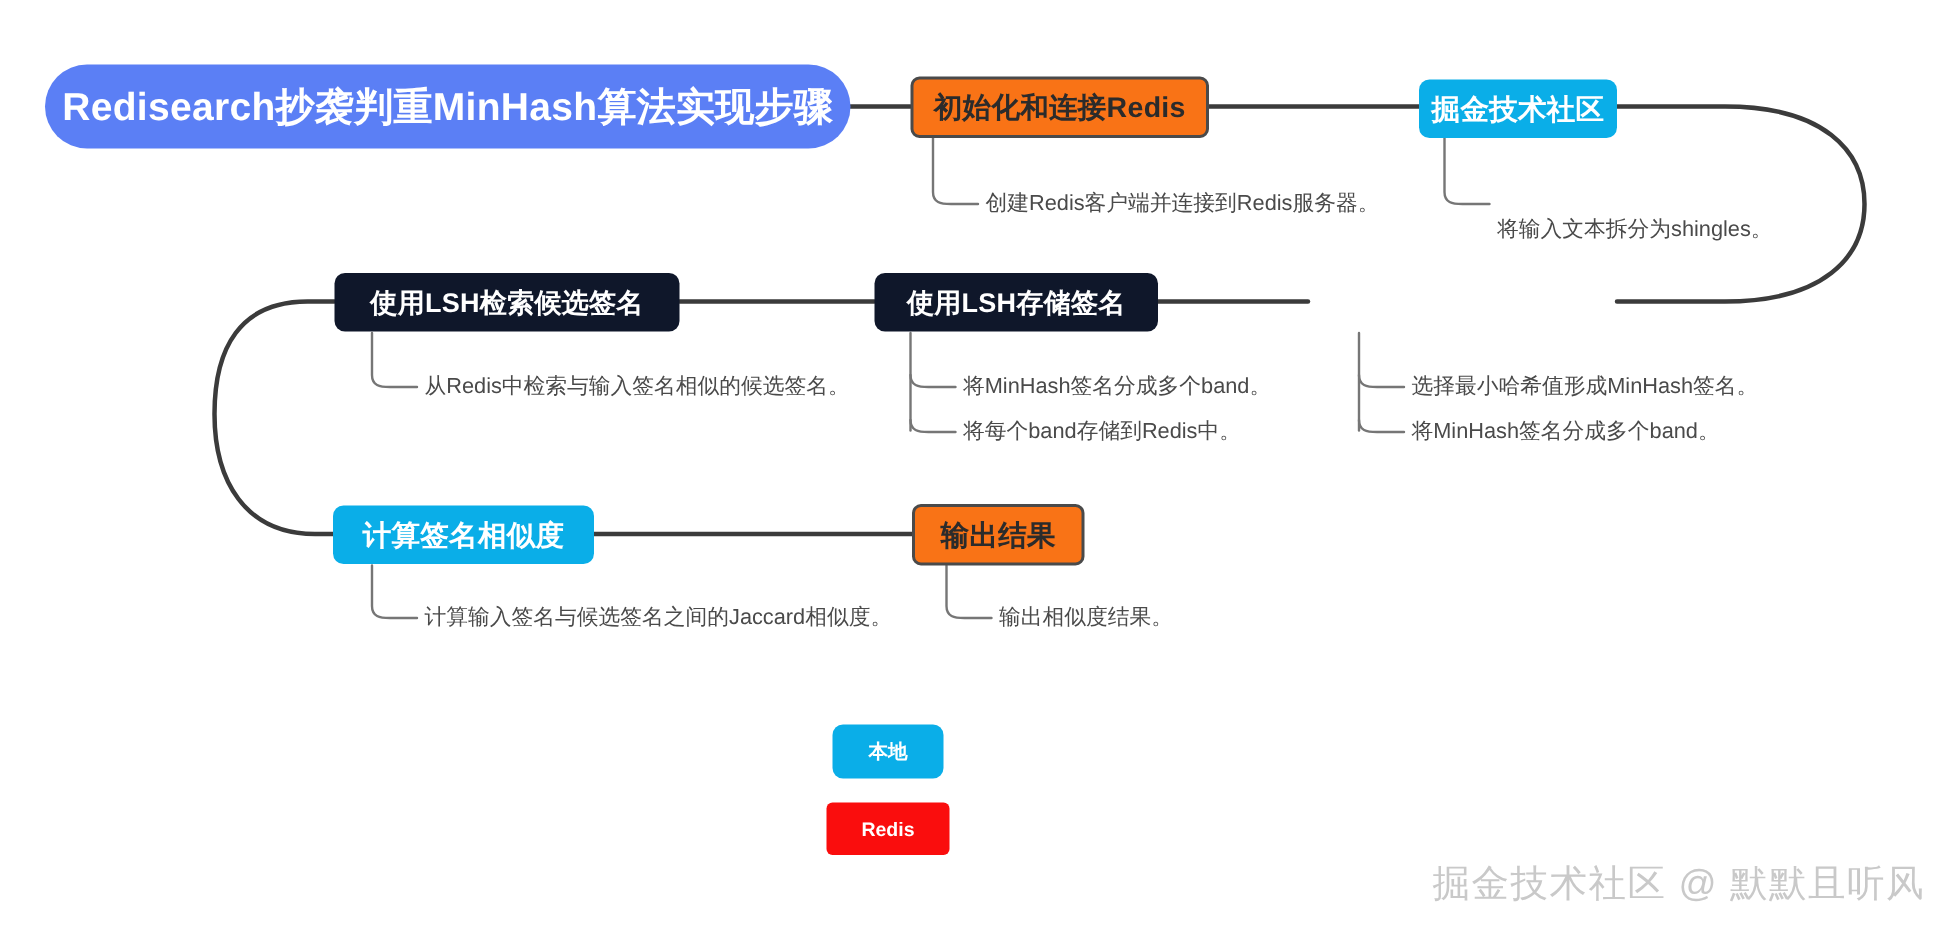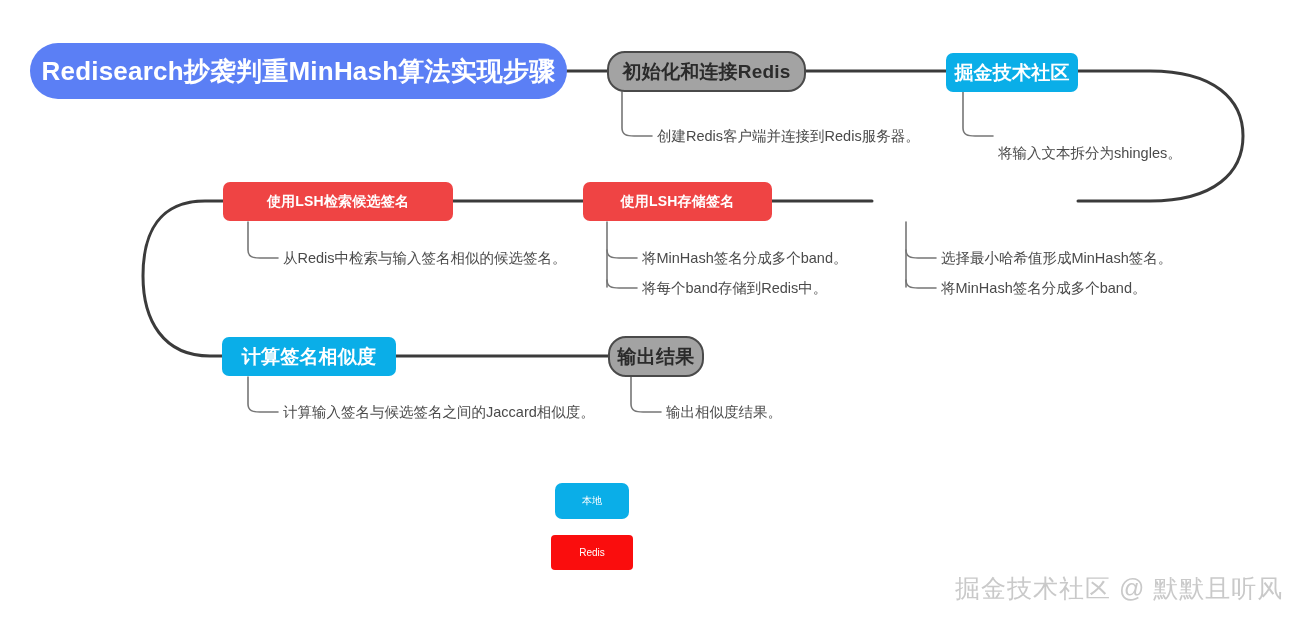--- a/index.html
+++ b/index.html
@@ -45,63 +45,63 @@
 
   .node.title {
     background: #5b7ff5;
     color: #ffffff;
     border-radius: 30px;
     font-size: 26px;
     padding: 0 26px;
   }
 
   .node.plain {
-    background: #a3a3a3;
+    background: #f97316;
     color: #2b2b2b;
     border: 2px solid #4a4a4a;
-    border-radius: 18px;
+    border-radius: 6px;
     font-size: 19px;
     padding: 0 16px;
   }
 
   .node.cyan {
     background: #0aaee8;
     color: #ffffff;
     border-radius: 7px;
     font-size: 19px;
     padding: 0 16px;
   }
 
   .node.red {
-    background: #ef4444;
+    background: #0f172a;
     color: #ffffff;
     border-radius: 7px;
-    font-size: 14px;
+    font-size: 18px;
     padding: 0 16px;
   }
 
   
   .anno {
     position: absolute;
     color: #4a4a4a;
     font-size: 14.5px;
     font-weight: normal;
     white-space: nowrap;
     line-height: 1;
   }
 
   
   .legend-item {
     position: absolute;
     box-sizing: border-box;
     display: flex;
     align-items: center;
     justify-content: center;
-    font-weight: normal;
-    font-size: 10px;
+    font-weight: bold;
+    font-size: 13px;
     color: #ffffff;
     white-space: nowrap;
   }
   .legend-item.cyan { background: #0aaee8; border-radius: 7px; }
   .legend-item.red  { background: #fa0d0d; border-radius: 4px; }
 
   
   .watermark {
     position: absolute;
     font-size: 25px;
@@ -162,21 +162,21 @@
 
   <div class="node cyan" style="left:946px; top:53px; width:132px; height:39px;">掘金技术社区</div>
 
 
   <div class="node red" style="left:583px; top:182px; width:189px; height:39px;">使用LSH存储签名</div>
 
   <div class="node red" style="left:223px; top:182px; width:230px; height:39px;">使用LSH检索候选签名</div>
 
   <div class="node cyan" style="left:222px; top:337px; width:174px; height:39px;">计算签名相似度</div>
 
-  <div class="node plain" style="left:608px; top:336px; width:96px; height:41px;">输出结果</div>
+  <div class="node plain" style="left:608px; top:336px; width:115px; height:41px;">输出结果</div>
 
   <div class="anno" style="left:657px; top:129px;">创建Redis客户端并连接到Redis服务器。</div>
 
   <div class="anno" style="left:998px; top:146px;">将输入文本拆分为shingles。</div>
 
   <div class="anno" style="left:941px; top:251px;">选择最小哈希值形成MinHash签名。</div>
 
   <div class="anno" style="left:941px; top:281px;">将MinHash签名分成多个band。</div>
 
   <div class="anno" style="left:642px; top:251px;">将MinHash签名分成多个band。</div>

